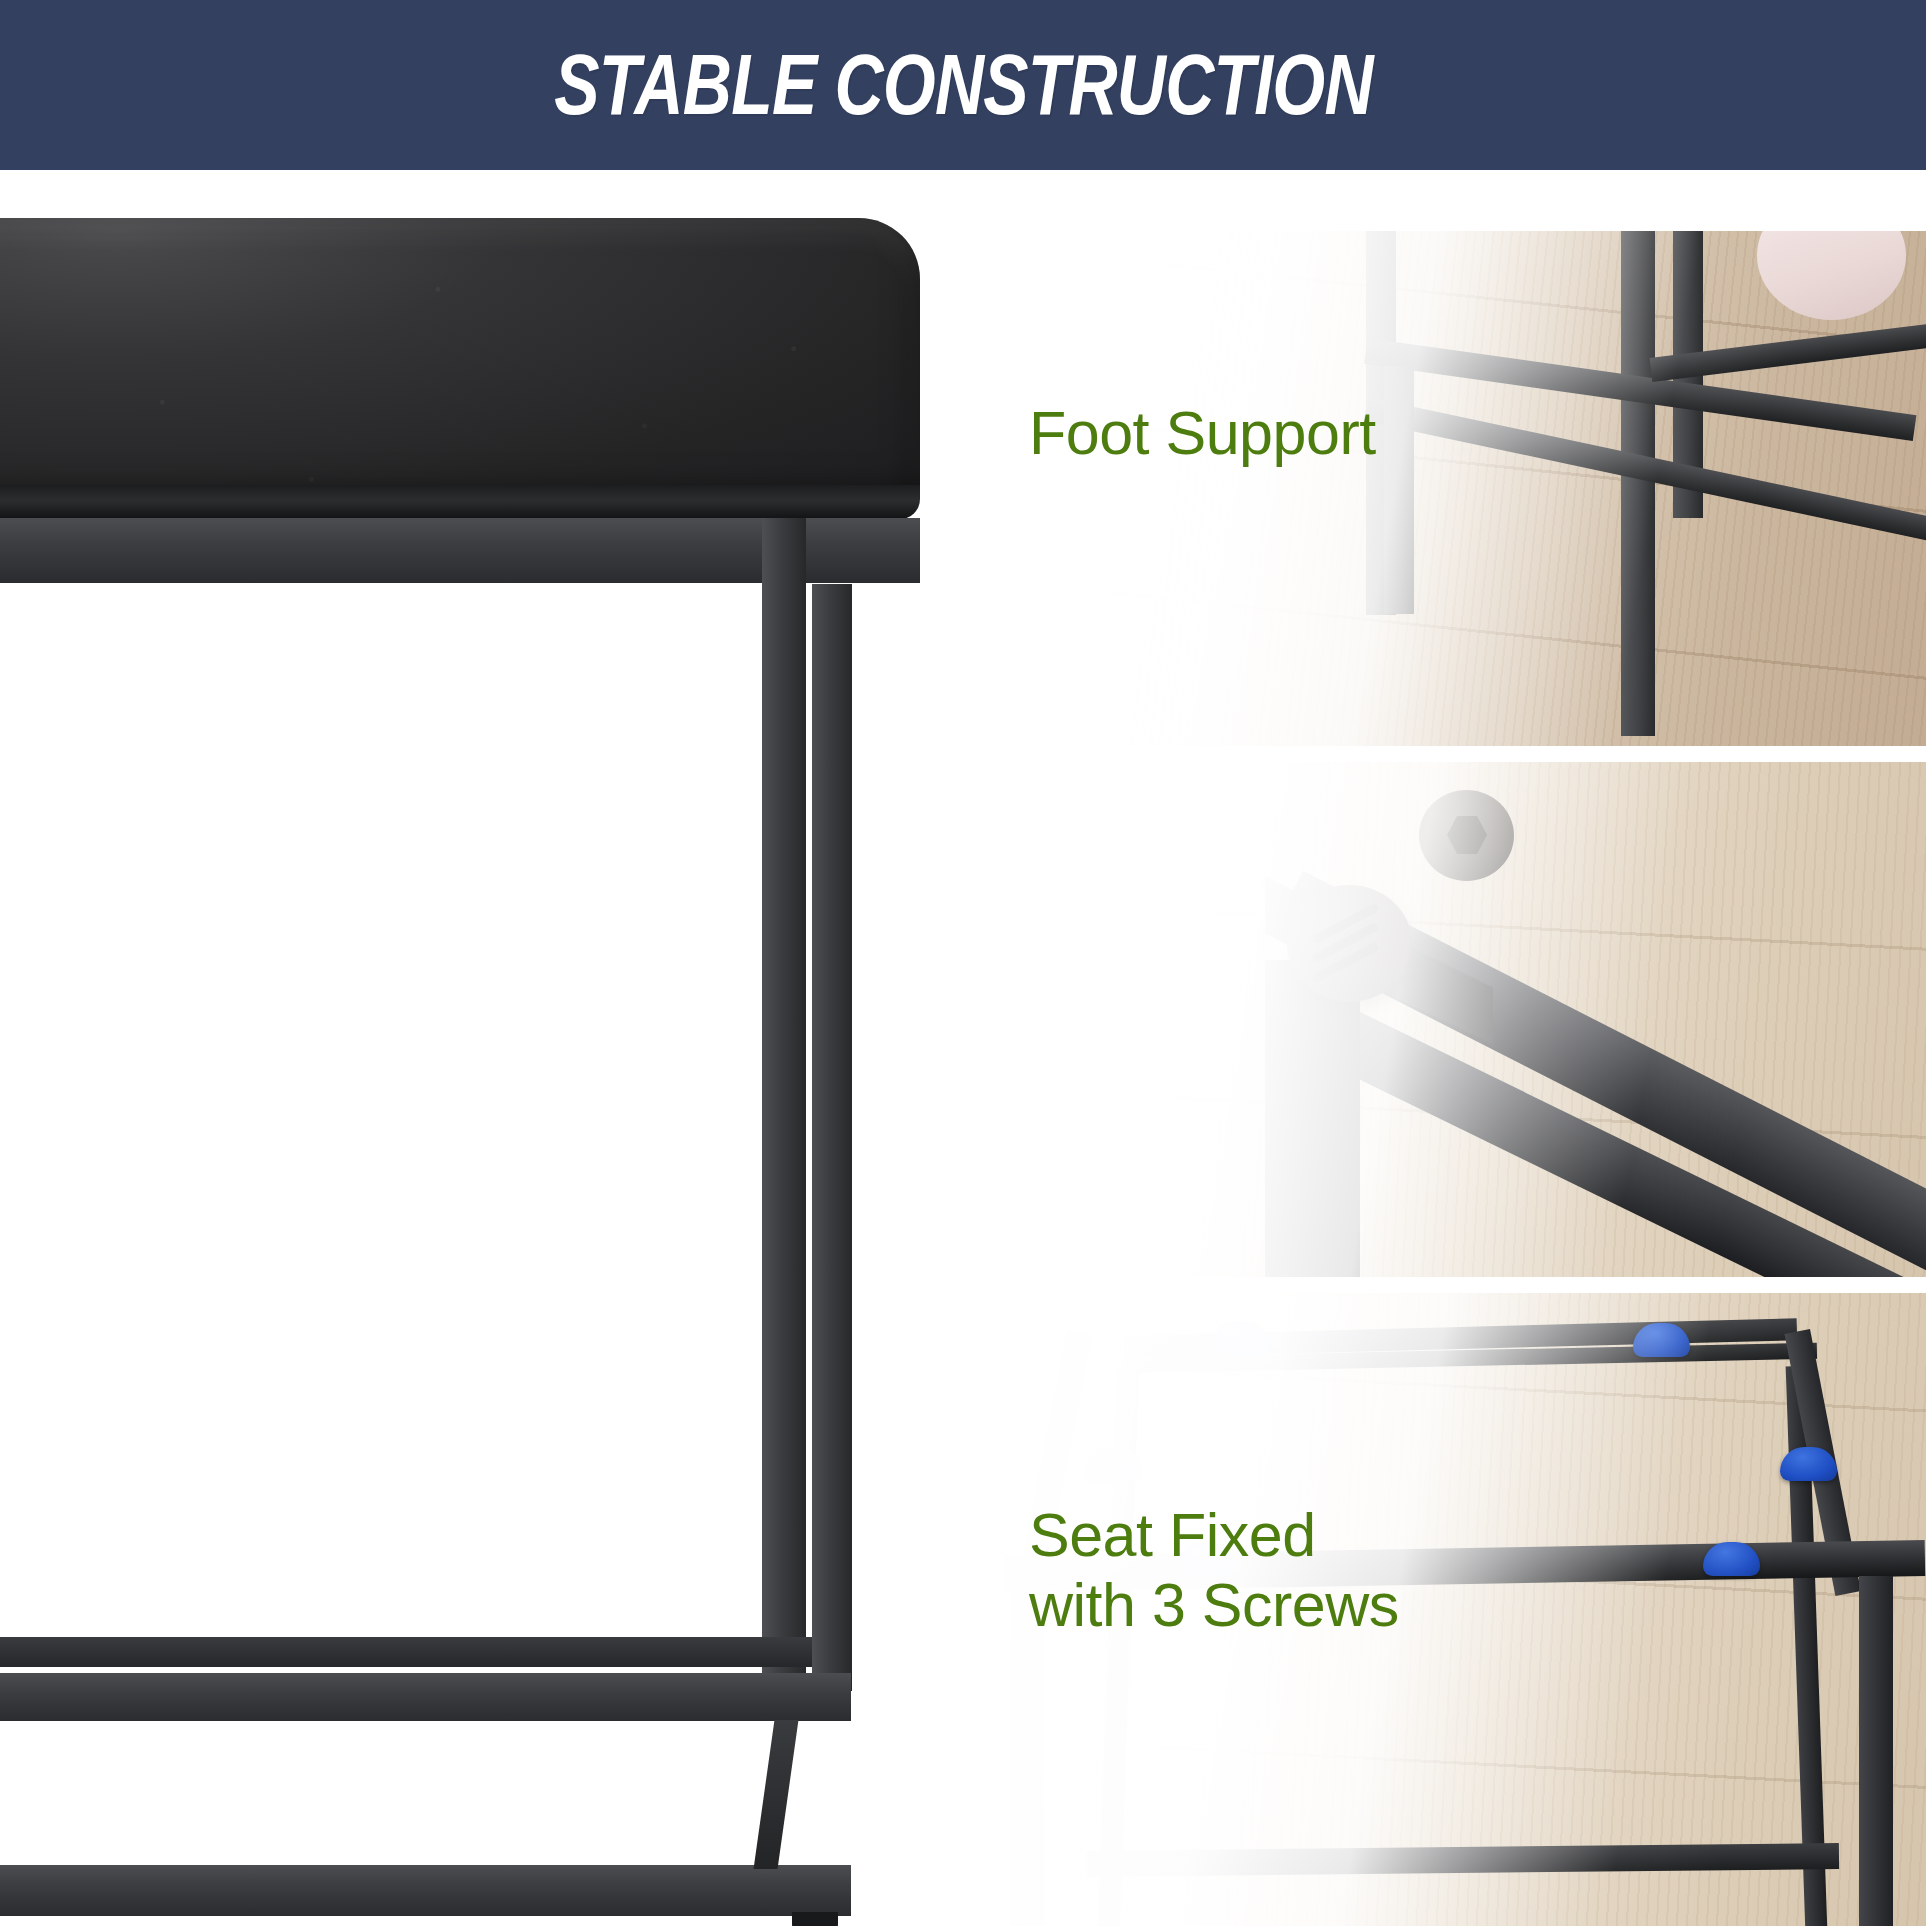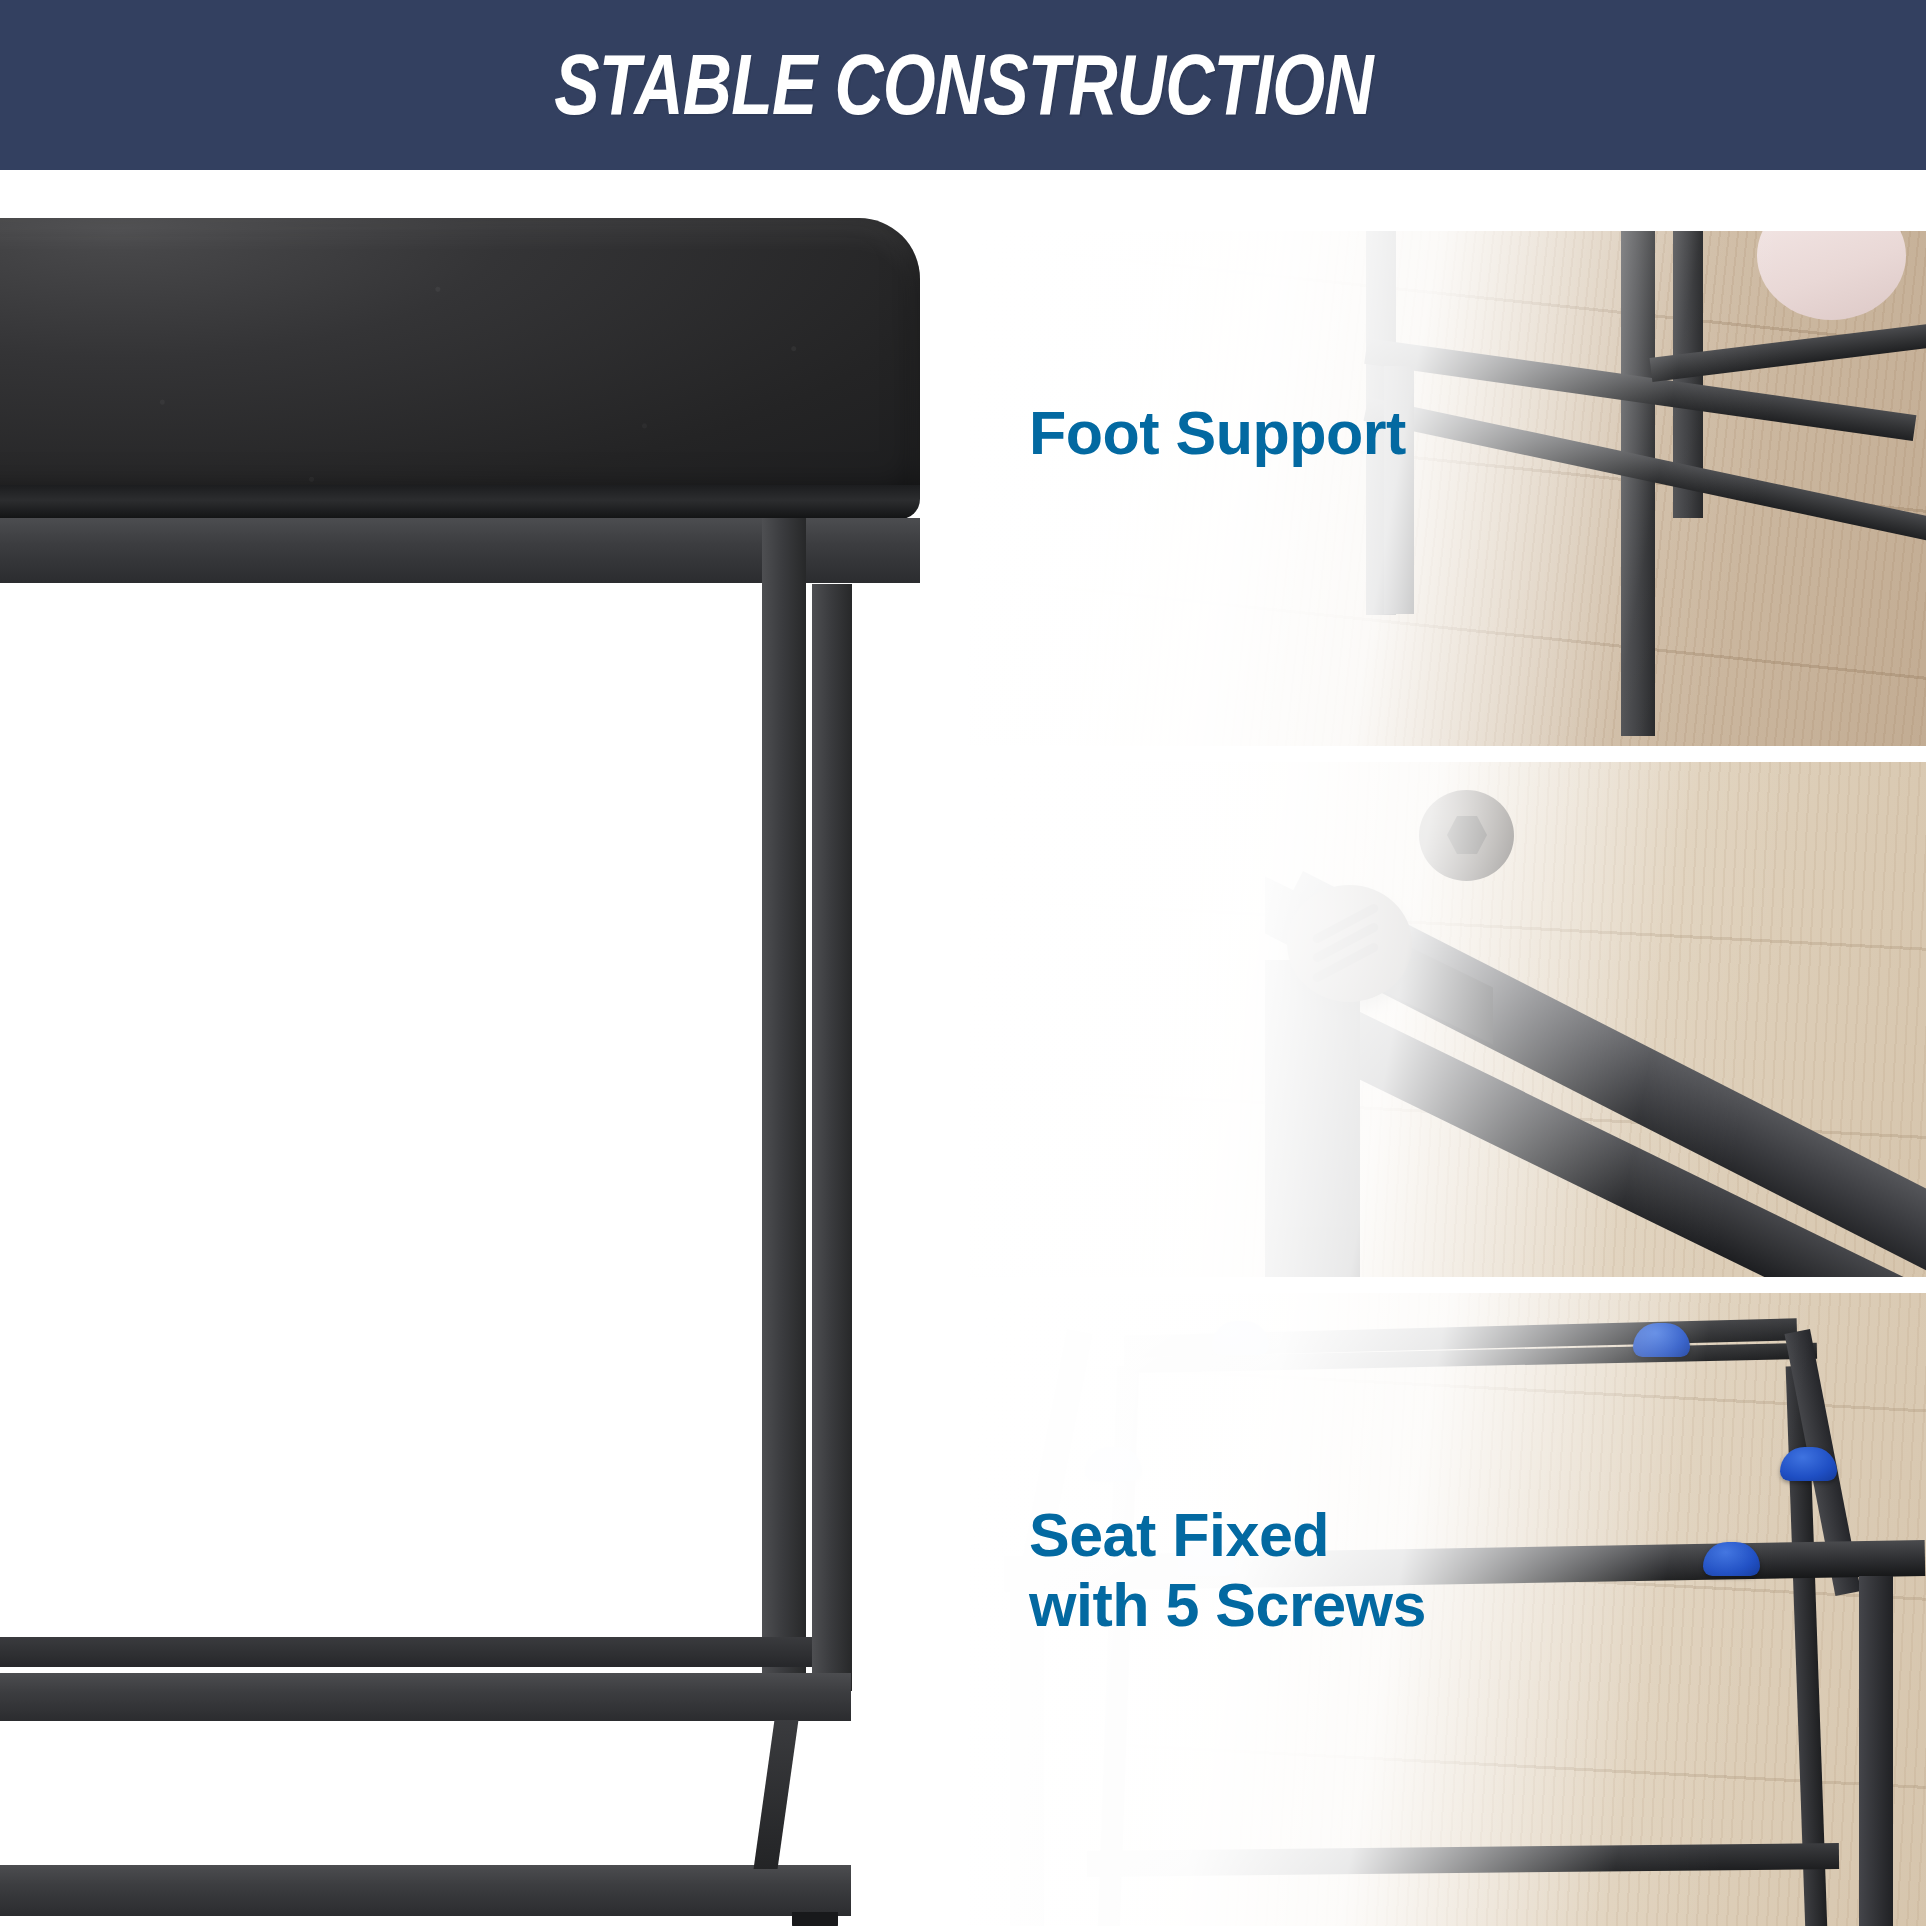--- a/index.html
+++ b/index.html
@@ -89,21 +89,21 @@
       rgba(255,255,255,1) 0%,
       rgba(255,255,255,.99) 30%,
       rgba(255,255,255,.90) 45%,
       rgba(255,255,255,.45) 58%,
       rgba(255,255,255,.05) 70%,
       rgba(255,255,255,0) 80%);
     pointer-events:none;
   }
   .caption{
     position:absolute;left:61px;
-    color:#0369a1;font-weight:bold;font-size:61px;line-height:1.14;
+    color:#4d7c0f;font-weight:normal;font-size:61px;line-height:1.14;
     letter-spacing:-0.5px;white-space:pre-line;
   }
   .cap-1{top:168px;}
   .cap-2{top:168px;}
   .cap-3{top:208px;}
 
   
   .floor{
     position:absolute;inset:0;
     background:
@@ -281,18 +281,18 @@
           <div class="screw s1"></div>
           <div class="screw s2"></div>
           <div class="screw s3"></div>
           <div class="screw s4"></div>
           <div class="screw s5"></div>
           <div class="screw s6"></div>
         </div>
       </div>
       <div class="veil"></div>
       <div class="caption cap-3">Seat Fixed
-with 5 Screws</div>
+with 3 Screws</div>
     </div>
 
   </div>
 </div>
 
 
 </body></html>

